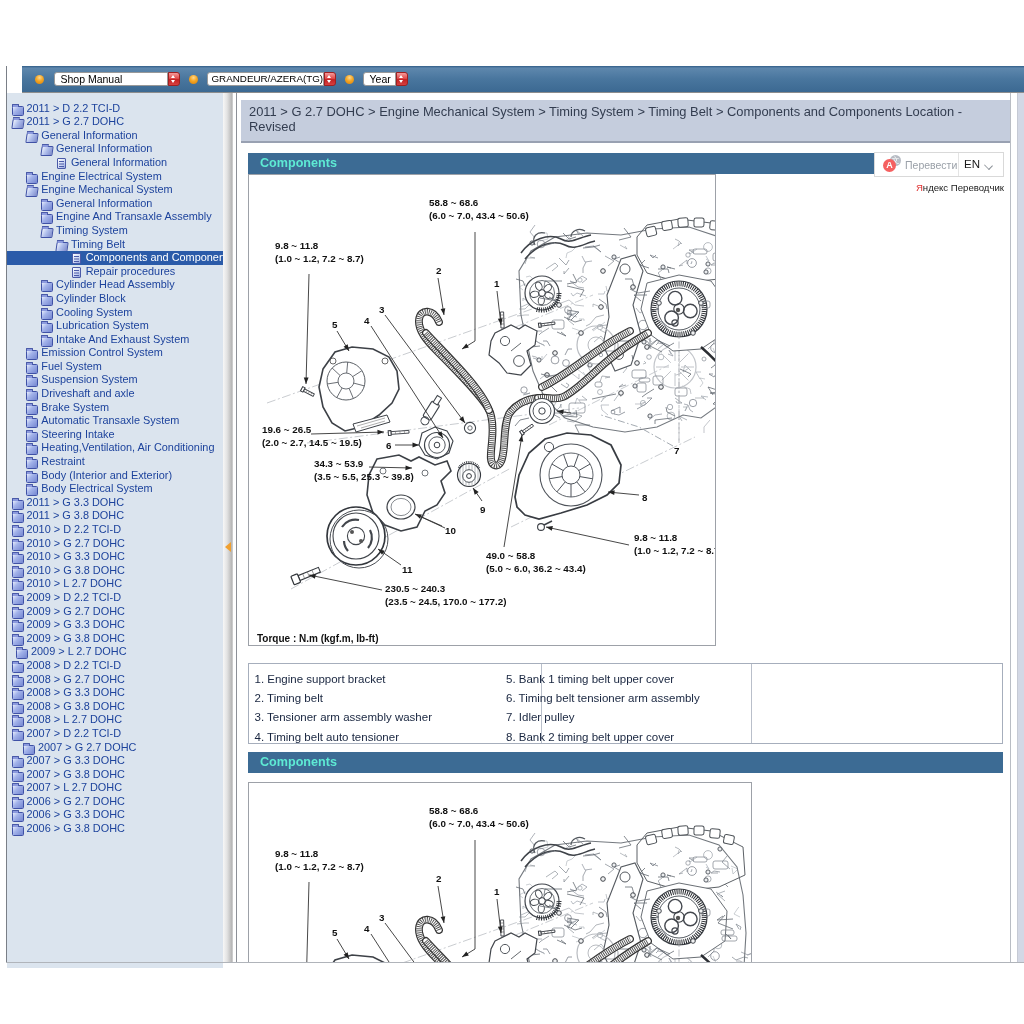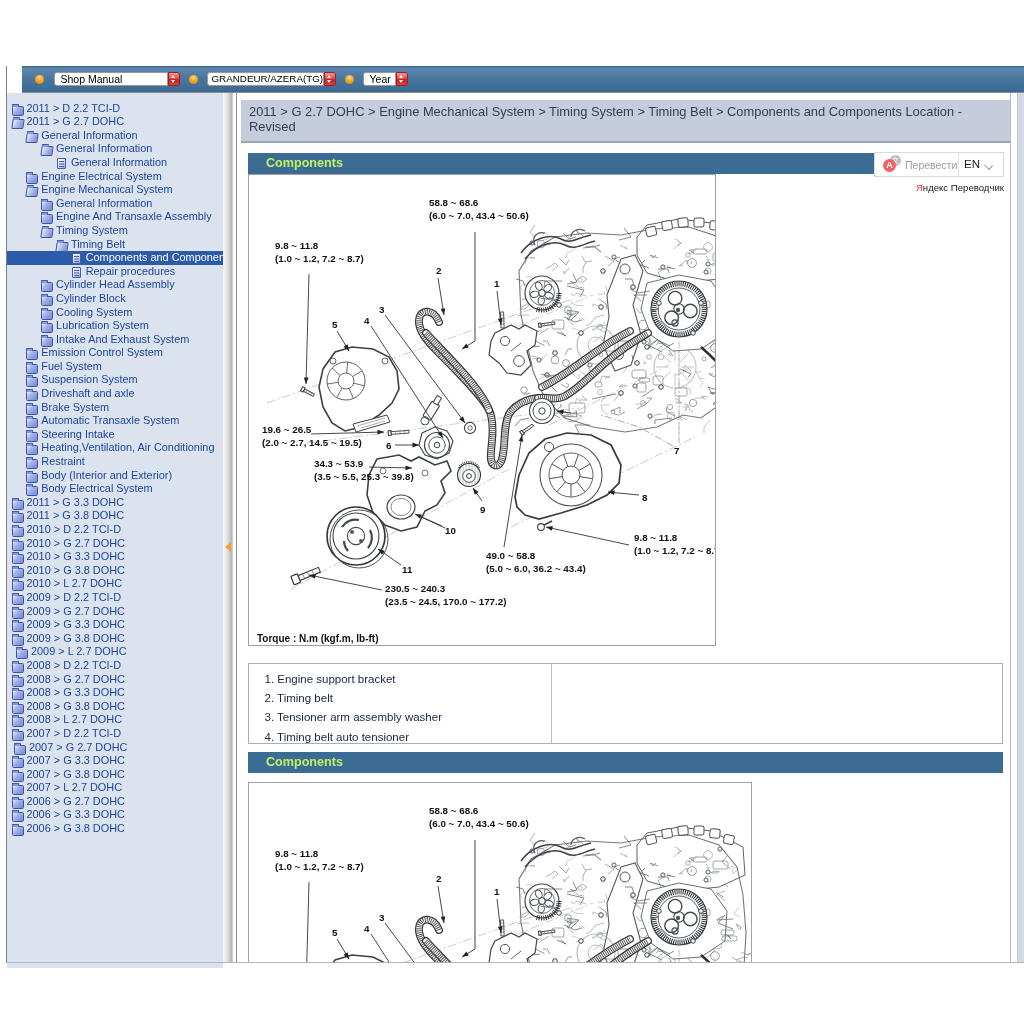--- a/index.html
+++ b/index.html
@@ -41,21 +41,21 @@
 .ic.f, .ic.o { background:linear-gradient(135deg,#e6ecfc 0%,#a3b3ea 38%,#7486d0 100%); border:1px solid #3f51a6; border-radius:1.5px; }
 .ic.f:before, .ic.o:before { content:""; position:absolute; left:-1px; top:-3px; width:5px; height:2px;
   background:#8c9ade; border:1px solid #4a5aa8; border-bottom:none; border-radius:1px 1px 0 0; }
 .ic.o { transform:skewX(-8deg); background:linear-gradient(115deg,#eff3fd 0%,#b0bfec 45%,#7d8acb 100%); }
 .ic.d { width:9px; height:11px; top:1px; margin-left:1px; margin-right:5px;
   background:linear-gradient(135deg,#ffffff 0%,#c9d4f2 60%,#93a3dd 100%); border:1px solid #4a5aa8; border-radius:1px; }
 .ic.d:before { content:""; position:absolute; left:1.5px; top:2px; width:4.5px; height:1px; background:#4a5aa8; box-shadow:0 2.5px 0 #4a5aa8, 0 5px 0 #4a5aa8; }
 
 #crumb { left:241px; top:100px; width:769px; height:43px; background:#c5cddd;
   border-bottom:2px solid #99a1b2; color:#333d50; font-size:12.9px; line-height:14.5px; padding:5px 8px 0 8px; }
-.cbar { background:#3c6b94; color:#bef264; font-weight:bold; font-size:12.6px; line-height:21px; padding-left:18px; height:21.5px; }
+.cbar { background:#3c6b94; color:#5eead4; font-weight:bold; font-size:12.6px; line-height:21px; padding-left:12px; height:21.5px; }
 #cbar1 { left:248px; top:152.5px; width:755px; }
 #cbar2 { left:248px; top:751.5px; width:755px; }
 #transw { left:874px; top:152px; width:130px; height:25px; background:#fff; border:1px solid #d9d9d9; }
 #transw .tico { position:absolute; left:8px; top:6px; width:13px; height:13px; border-radius:50%; background:#f56060; color:#fff; font-size:9px; font-weight:bold; text-align:center; line-height:13px; }
 #transw .tico2 { position:absolute; left:15px; top:2px; width:11px; height:11px; border-radius:50%; background:#b7bcc4; color:#fff; font-size:8px; text-align:center; line-height:11px; }
 #transw .tt { position:absolute; left:30px; top:6px; font-size:10.5px; color:#9aa0a8; }
 #transw .sep { position:absolute; left:83px; top:0; width:1px; height:23px; background:#e4e4e4; }
 #transw .en { position:absolute; left:89px; top:5px; font-size:11.5px; color:#1a1a1a; }
 #transw .chv { position:absolute; left:110px; top:9px; width:7px; height:7px; border-right:1.6px solid #8a8f96; border-bottom:1.6px solid #8a8f96; transform:rotate(45deg) scale(1,.8); }
 #yandex { left:904px; top:182px; width:100px; font-size:9.6px; color:#1a1a1a; white-space:nowrap; text-align:right; }
@@ -122,21 +122,21 @@
 <div class="tr" style="padding-left:4.5px"><span class="ic f"></span><span class="tx">2009 &gt; G 2.7 DOHC</span></div>
 <div class="tr" style="padding-left:4.5px"><span class="ic f"></span><span class="tx">2009 &gt; G 3.3 DOHC</span></div>
 <div class="tr" style="padding-left:4.5px"><span class="ic f"></span><span class="tx">2009 &gt; G 3.8 DOHC</span></div>
 <div class="tr" style="padding-left:9px"><span class="ic f"></span><span class="tx">2009 &gt; L 2.7 DOHC</span></div>
 <div class="tr" style="padding-left:4.5px"><span class="ic f"></span><span class="tx">2008 &gt; D 2.2 TCI-D</span></div>
 <div class="tr" style="padding-left:4.5px"><span class="ic f"></span><span class="tx">2008 &gt; G 2.7 DOHC</span></div>
 <div class="tr" style="padding-left:4.5px"><span class="ic f"></span><span class="tx">2008 &gt; G 3.3 DOHC</span></div>
 <div class="tr" style="padding-left:4.5px"><span class="ic f"></span><span class="tx">2008 &gt; G 3.8 DOHC</span></div>
 <div class="tr" style="padding-left:4.5px"><span class="ic f"></span><span class="tx">2008 &gt; L 2.7 DOHC</span></div>
 <div class="tr" style="padding-left:4.5px"><span class="ic f"></span><span class="tx">2007 &gt; D 2.2 TCI-D</span></div>
-<div class="tr" style="padding-left:7px"><span class="ic f"></span><span class="tx">2007 &gt; G 2.7 DOHC</span></div>
+<div class="tr" style="padding-left:16px"><span class="ic f"></span><span class="tx">2007 &gt; G 2.7 DOHC</span></div>
 <div class="tr" style="padding-left:4.5px"><span class="ic f"></span><span class="tx">2007 &gt; G 3.3 DOHC</span></div>
 <div class="tr" style="padding-left:4.5px"><span class="ic f"></span><span class="tx">2007 &gt; G 3.8 DOHC</span></div>
 <div class="tr" style="padding-left:4.5px"><span class="ic f"></span><span class="tx">2007 &gt; L 2.7 DOHC</span></div>
 <div class="tr" style="padding-left:4.5px"><span class="ic f"></span><span class="tx">2006 &gt; G 2.7 DOHC</span></div>
 <div class="tr" style="padding-left:4.5px"><span class="ic f"></span><span class="tx">2006 &gt; G 3.3 DOHC</span></div>
 <div class="tr" style="padding-left:4.5px"><span class="ic f"></span><span class="tx">2006 &gt; G 3.8 DOHC</span></div>
 </div>
 <div class="abs" id="splitter"></div>
 <div class="abs" id="sparrow"></div>
 <div class="abs" id="fborder"></div>
@@ -671,20 +671,21 @@
 <text x="385" y="366.0" text-anchor="start" class="dl">9.8 ~ 11.8</text>
 <text x="385" y="379.2" text-anchor="start" class="dl">(1.0 ~ 1.2, 7.2 ~ 8.7)</text>
 <text x="153" y="398" class="dl">11</text>
 <text x="136" y="417.0" text-anchor="start" class="dl">230.5 ~ 240.3</text>
 <text x="136" y="430.2" text-anchor="start" class="dl">(23.5 ~ 24.5, 170.0 ~ 177.2)</text>
 <text x="8" y="467" class="dlt">Torque : N.m (kgf.m, lb-ft)</text>
 </g>
 </svg>
 </div>
 <div class="abs" id="legend">
-  <div class="col" style="left:10px; width:293px;">1. Engine support bracket<br>2. Timing belt<br>3. Tensioner arm assembly washer<br>4. Timing belt auto tensioner</div>
+  <div class="col" style="left:0; width:293px;">1. Engine support bracket<br>2. Timing belt<br>3. Tensioner arm assembly washer<br>4. Timing belt auto tensioner</div>
+  <div class="col" style="left:251.5px; width:252px;">5. Bank 1 timing belt upper cover<br>6. Timing belt tensioner arm assembly<br>7. Idler pulley<br>8. Bank 2 timing belt upper cover</div>
 </div>
 <div class="abs cbar" id="cbar2">Components</div>
 <div class="abs dbox" id="dbox2">
 <svg width="504" height="472" viewBox="0 0 504 472">
       <use href="#diagram"></use>
     </svg>
 </div>
 
 </body></html>

